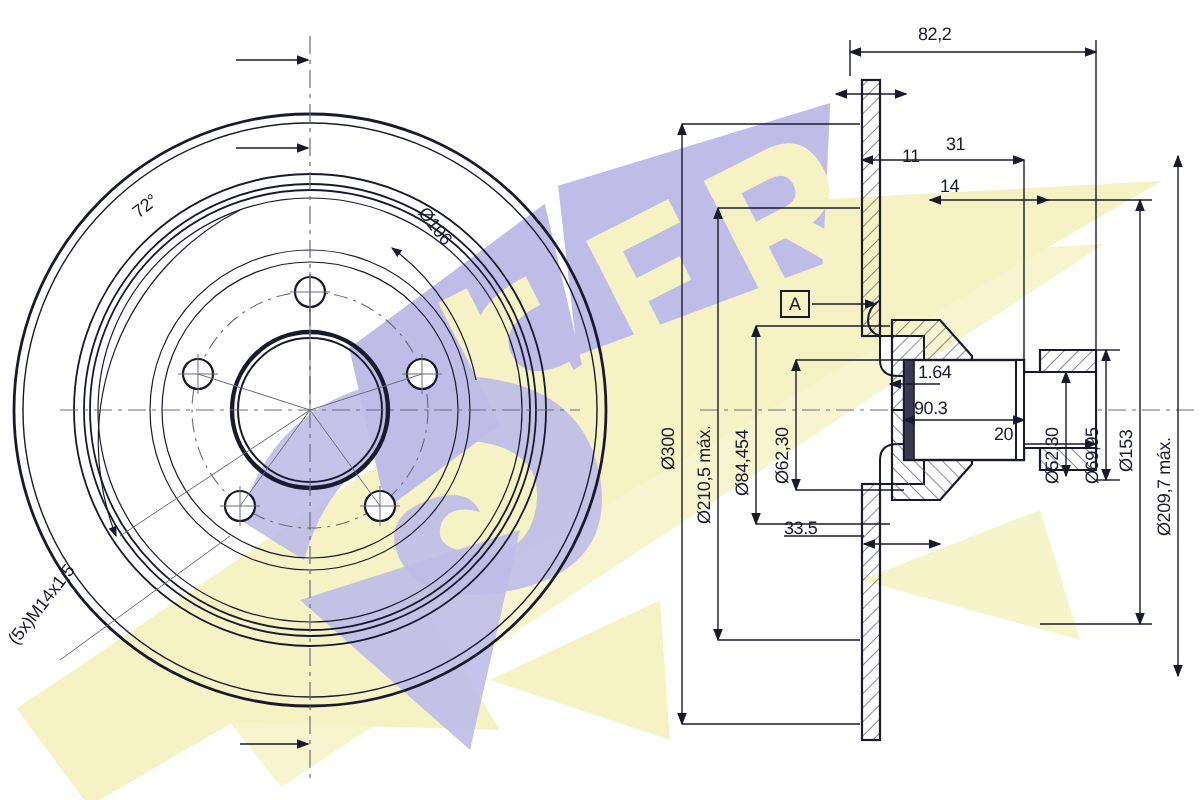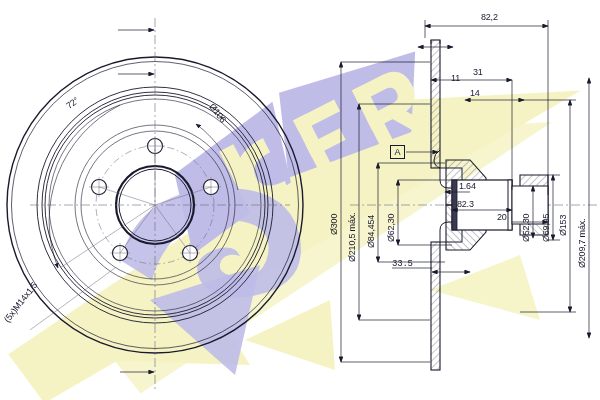--- a/index.html
+++ b/index.html
@@ -301,37 +301,37 @@
 
     </g>
   </svg>
 
   <div class="dim-text" style="left:66px; top:98px; transform:rotate(-38deg);">72°</div>
 
   <div class="dim-text" style="left:207px; top:108px; transform:rotate(52deg);">Ø106</div>
 
   <div class="dim-text" style="left:2px; top:318px; transform:rotate(-52deg); transform-origin:left top;">(5x)M14x1,5</div>
 
-  <div class="dim-text" style="left:481px; top:12px;">82,2</div>
+  <div class="dim-text" style="left:459px; top:12px;">82,2</div>
 
   <div class="dim-text" style="left:451px; top:35px;margin-top:38px;">11</div>
 
   <div class="dim-text" style="left:473px; top:67px;">31</div>
 
   <div class="dim-text" style="left:470px; top:88px;text-align:right;">14</div>
 
   <div class="datum-box" style="left:390px; top:145px;">A</div>
 
   <div class="dim-text" style="left:459px; top:181px;">1.64</div>
 
-  <div class="dim-text" style="left:457px; top:199px;">82.3</div>
+  <div class="dim-text" style="left:457px; top:199px;">90.3</div>
 
   <div class="dim-text" style="left:497px; top:212px;">20</div>
 
-  <div class="dim-text" style="left:392px; top:259px;font-family:Liberation Mono, monospace;">33.5</div>
+  <div class="dim-text" style="left:392px; top:259px;">33.5</div>
 
   <div class="dim-text rot90" style="left:339px; top:225px;">Ø300</div>
 
   <div class="dim-text rot90" style="left:357px; top:252px;">Ø210,5 máx.</div>
 
   <div class="dim-text rot90" style="left:376px; top:238px;">Ø84,454</div>
 
   <div class="dim-text rot90" style="left:396px; top:232px;">Ø62,30</div>
 
   <div class="dim-text rot90" style="left:531px; top:232px;">Ø52,30</div>

